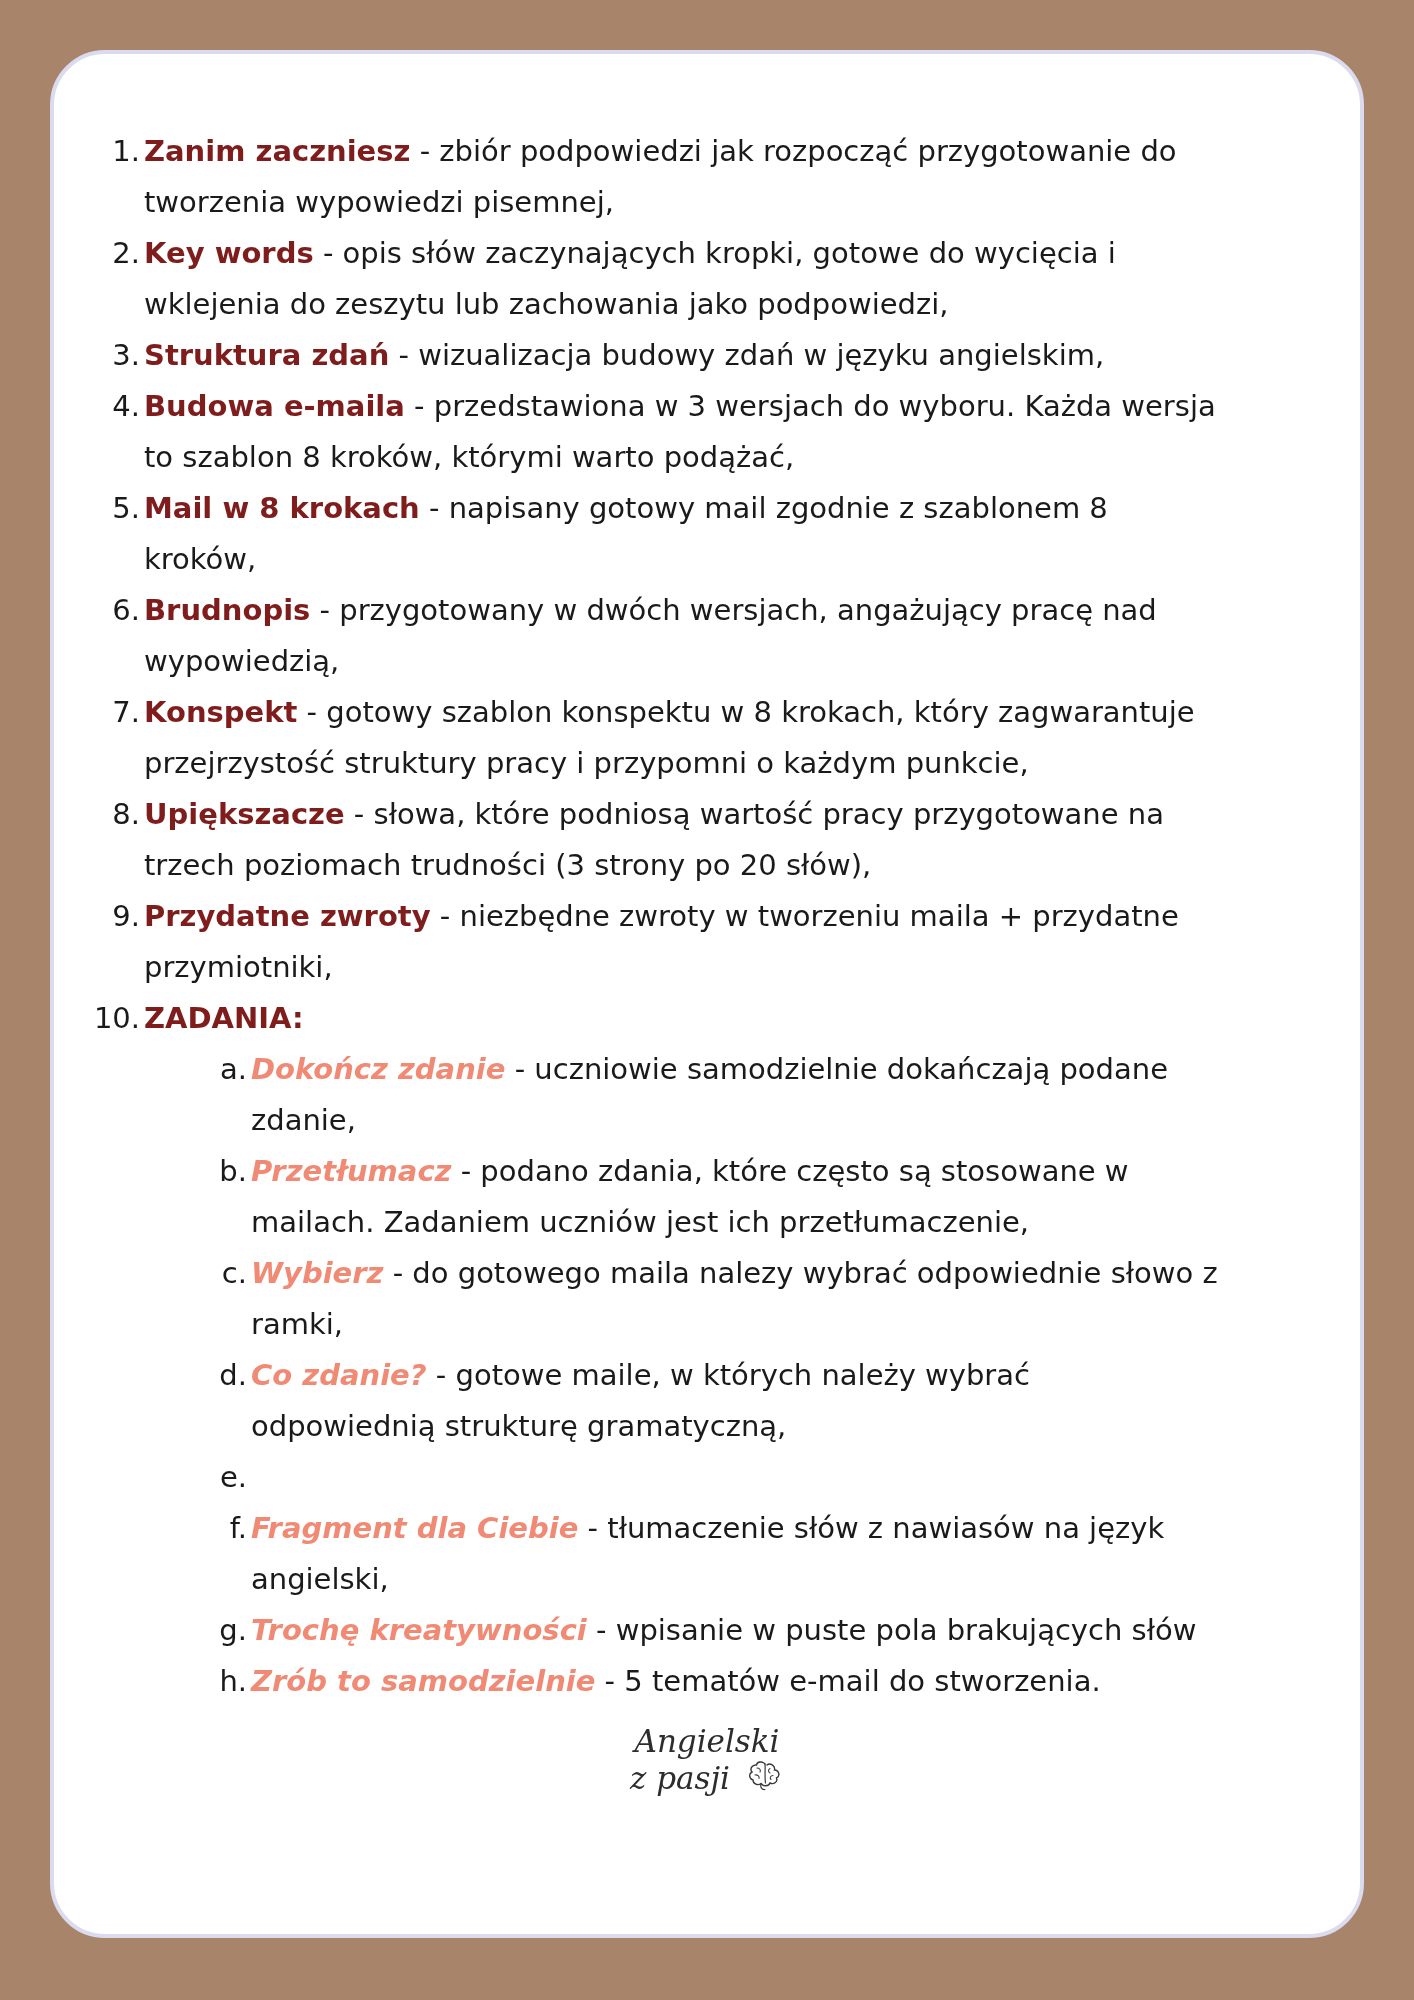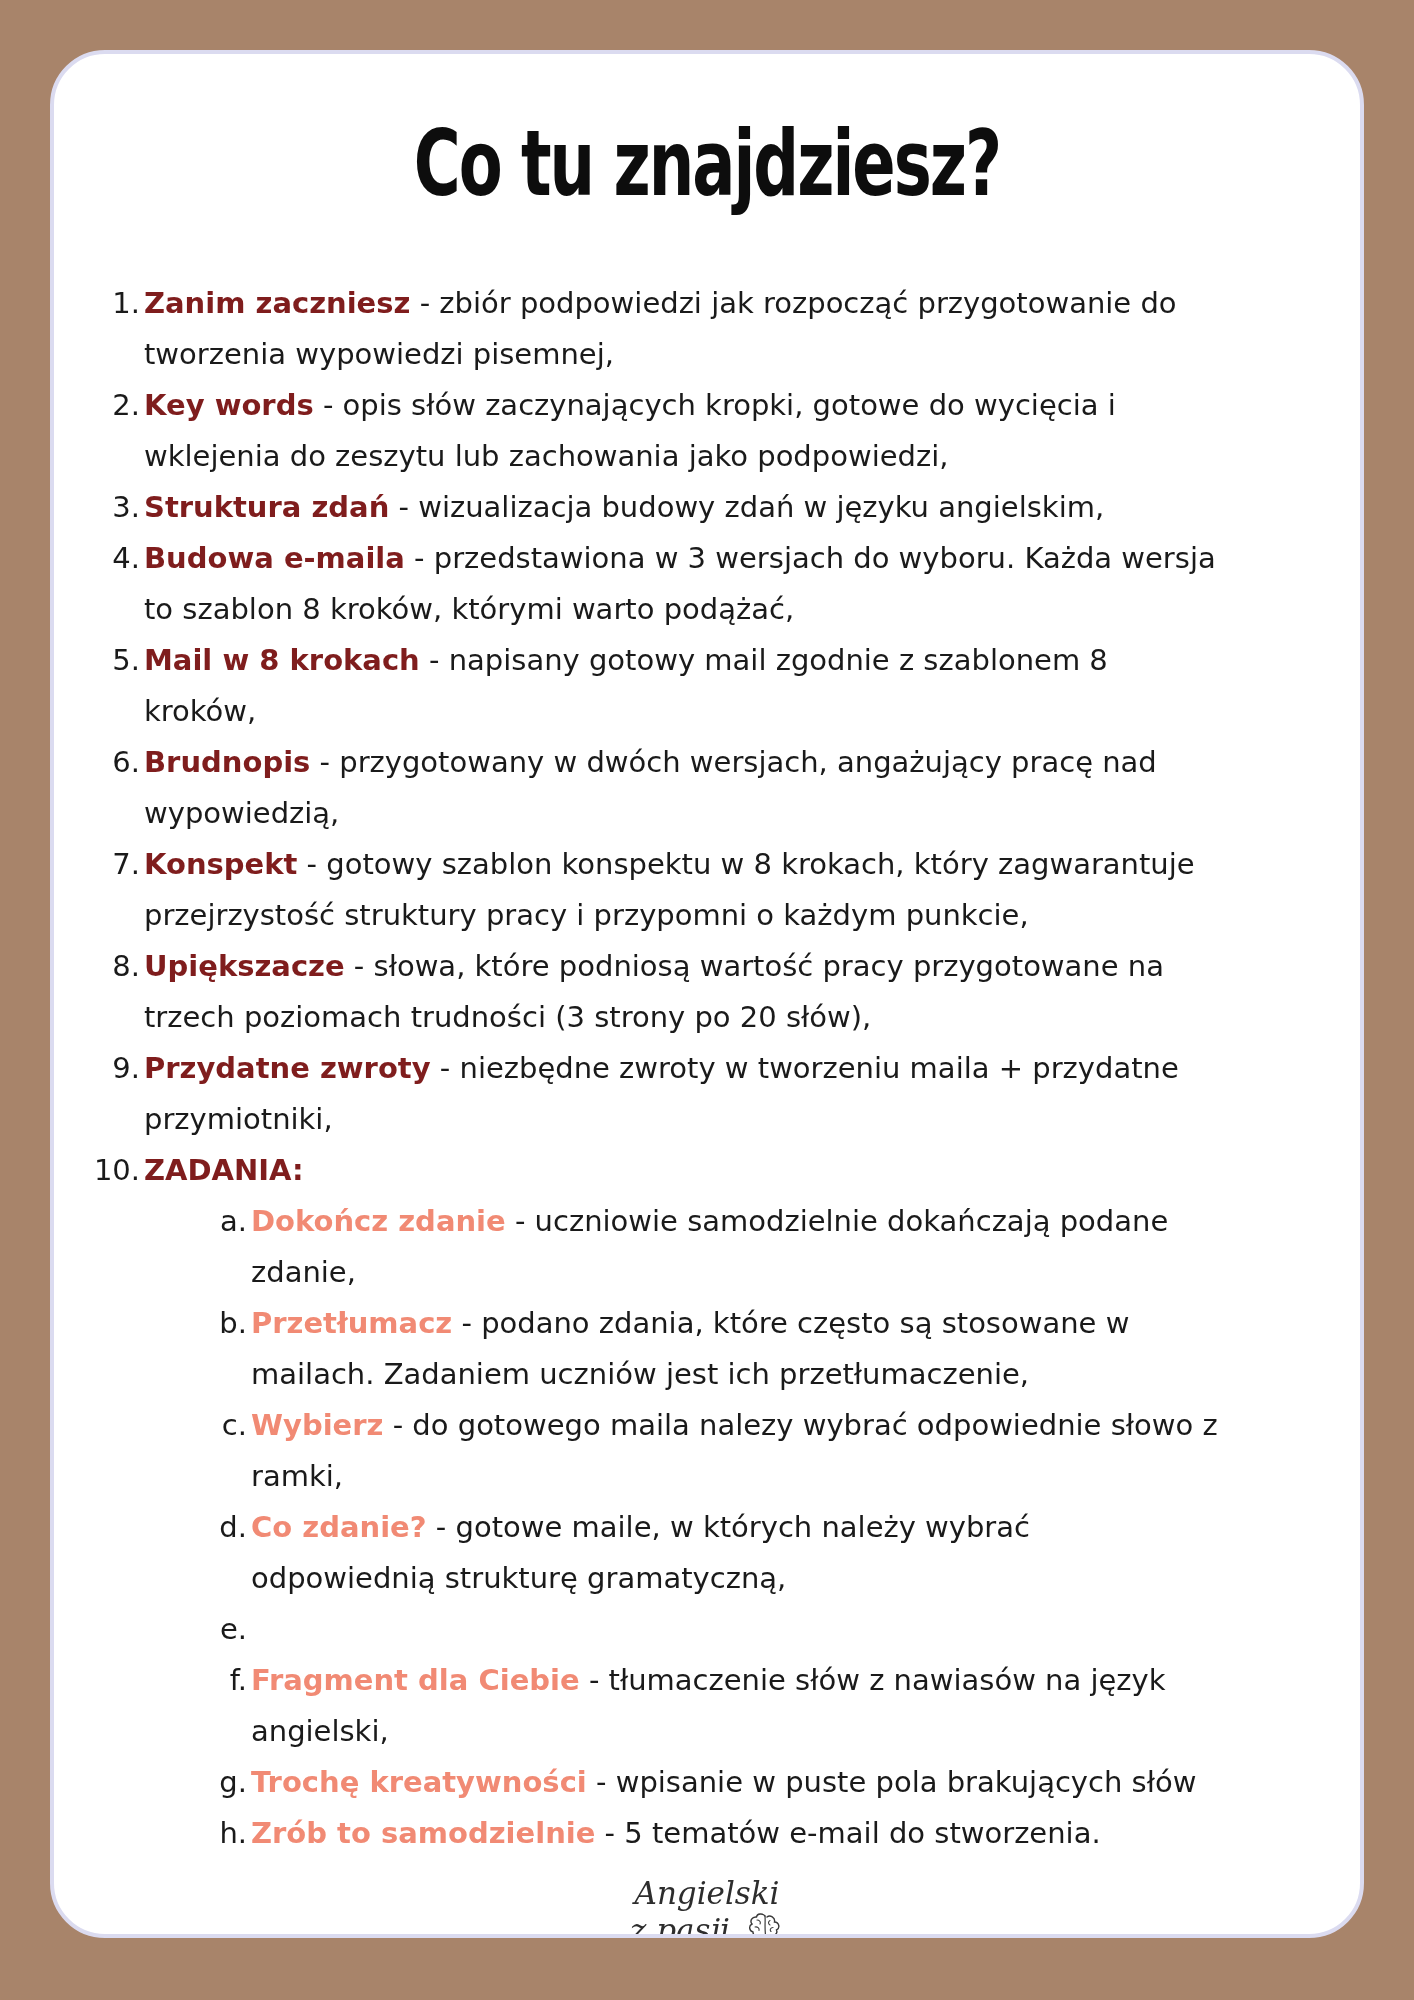--- a/index.html
+++ b/index.html
@@ -33,37 +33,34 @@
   .list{margin-top:38px;font-size:29px;line-height:51px;}
   .item{display:flex;align-items:flex-start;}
   .item .num{
     flex:0 0 86px;text-align:right;white-space:nowrap;
   }
   .item .body{
     flex:1;padding-left:4px;padding-right:140px;
   }
   .lead{font-weight:bold;color:#7f1d1d;}
   .subitem .num{flex:0 0 193px;}
-  .subitem .lead{color:var(--accent);}
+  .subitem .lead{color:var(--accent);font-style:italic;}
   .footer{
     margin-top:16px;text-align:center;
     font-family:"DejaVu Serif","Liberation Serif",serif;
     font-style:italic;font-size:31px;line-height:37px;color:#2d2d2d;
   }
   .footer .logo-line2{display:inline-flex;align-items:flex-start;gap:16px;font-style:italic;}
   .brain{vertical-align:middle;}
 </style>
 </head>
 <body>
 
 <div class="card">
 
-  <div class="title-wrap">
-    <span class="title">Co tu znajdziesz?</span>
-  </div>
 
   <div class="list">
 
     <div class="item">
       <span class="num">1.</span>
       <span class="body"><span class="lead">Zanim zaczniesz</span><span> - zbiór podpowiedzi jak rozpocząć przygotowanie do tworzenia wypowiedzi pisemnej,</span></span>
     </div>
     <div class="item">
       <span class="num">2.</span>
       <span class="body"><span class="lead">Key words</span><span> - opis słów zaczynających kropki, gotowe do wycięcia i wklejenia do zeszytu lub zachowania jako podpowiedzi,</span></span>

